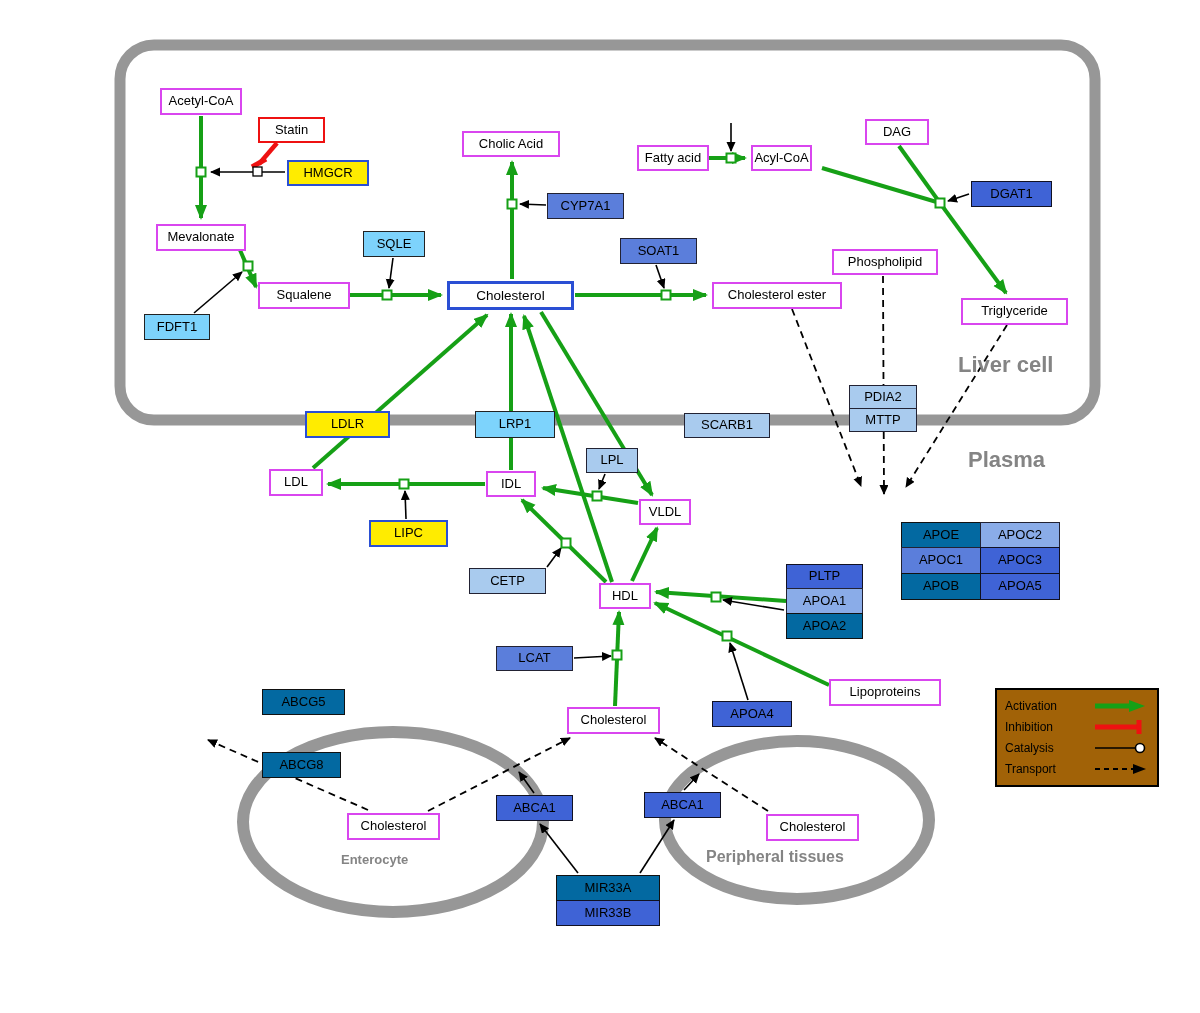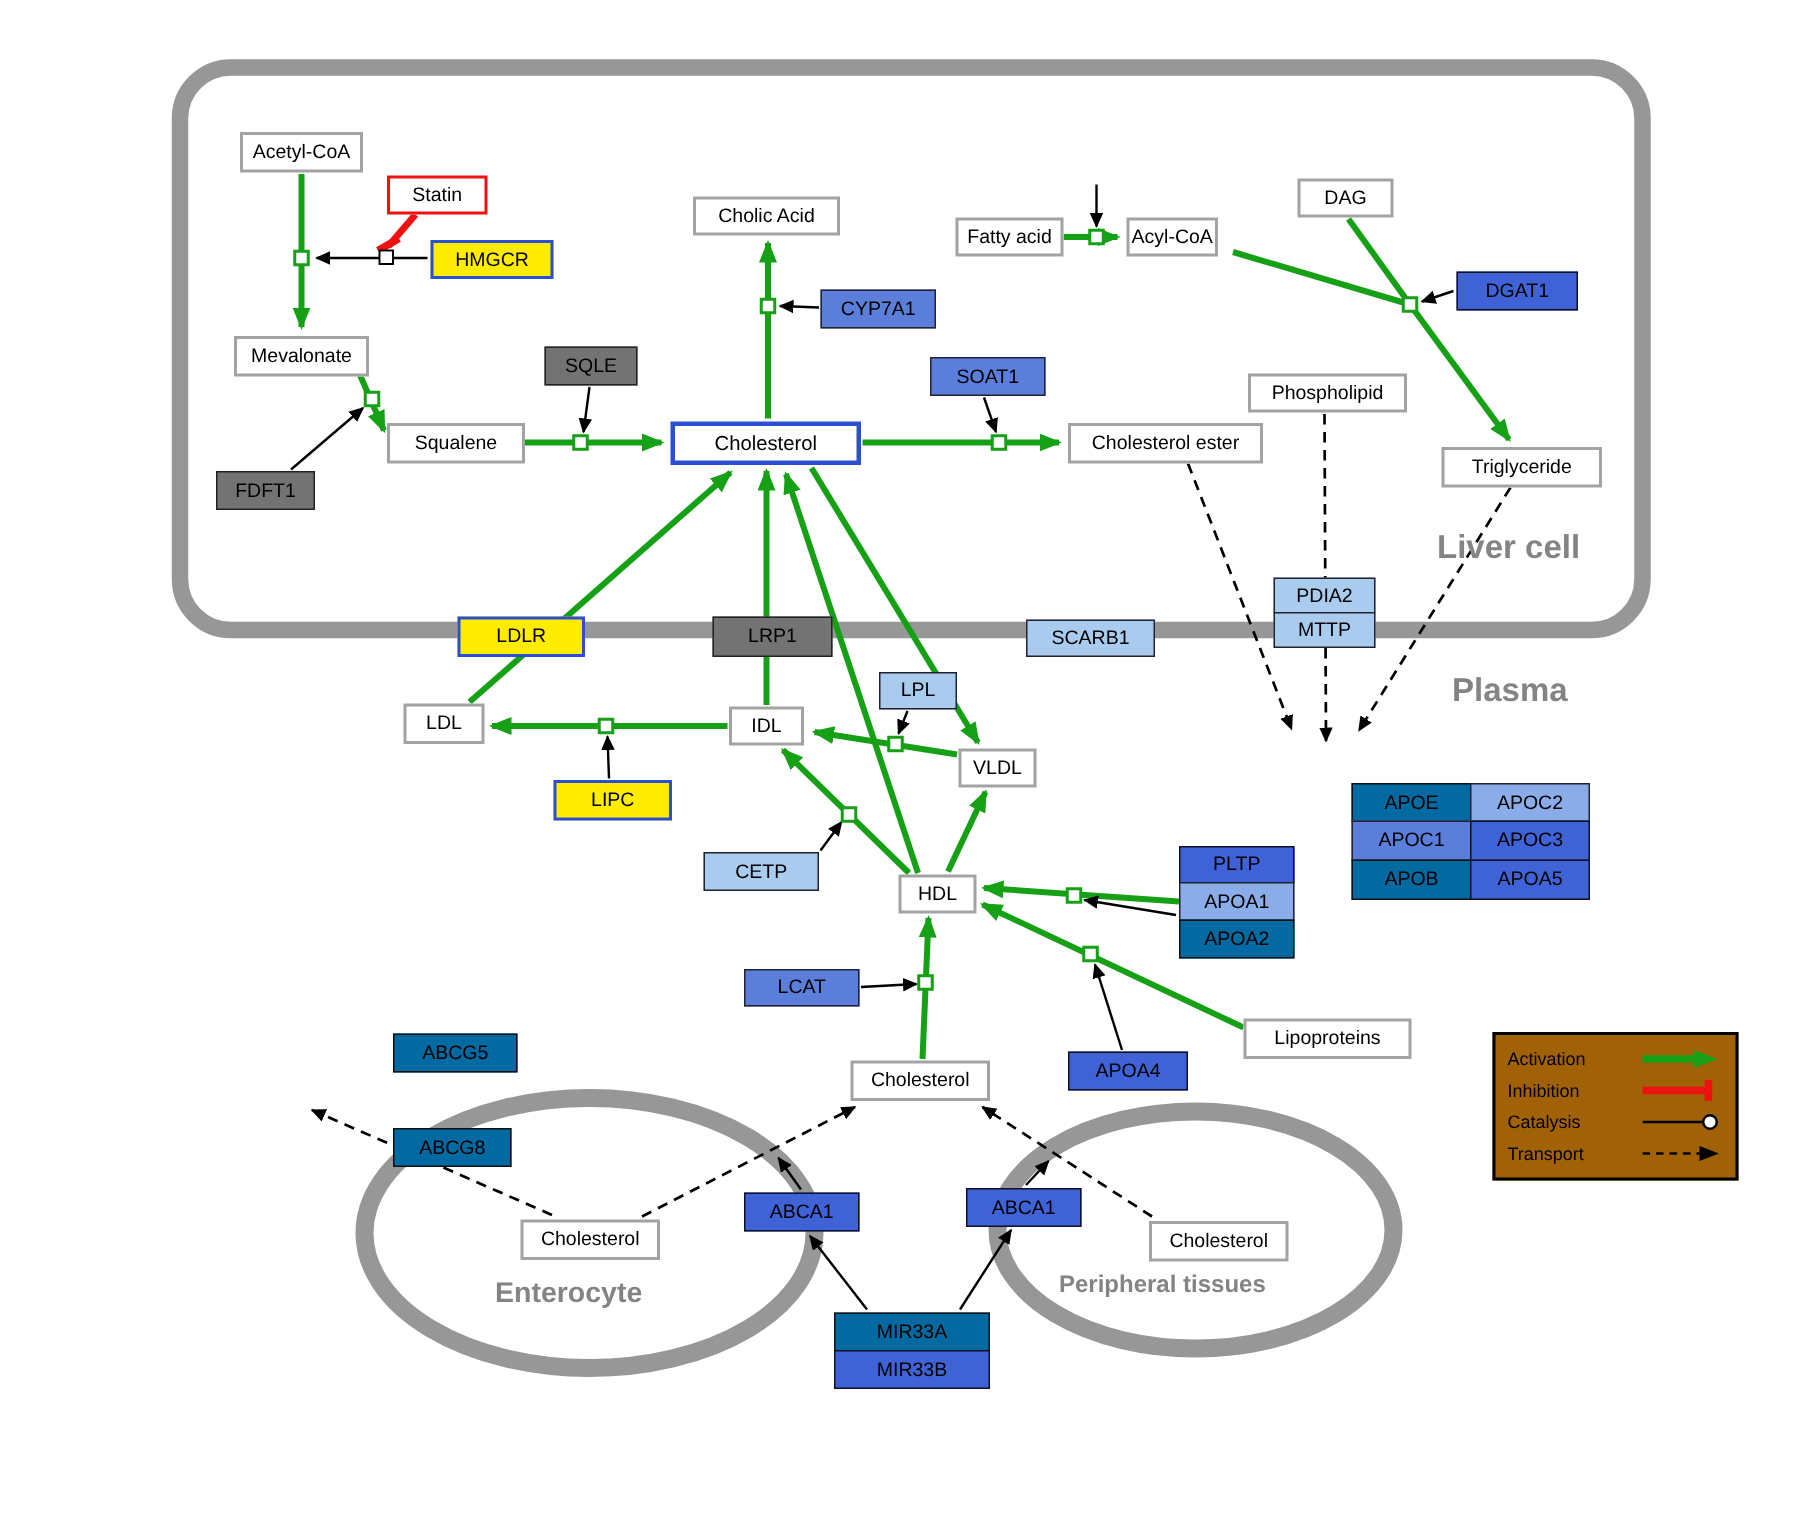--- a/index.html
+++ b/index.html
@@ -1,25 +1,25 @@
 <!DOCTYPE html>
 <html><head>
 <meta charset="utf-8">
 <style>
   body{margin:0;background:#fff}
   .canvas{position:relative;width:1200px;height:1013px;background:#fff;overflow:hidden;
           font-family:"Liberation Sans",sans-serif}
   .edges{position:absolute;left:0;top:0}
   .node{position:absolute;box-sizing:border-box;display:flex;align-items:center;justify-content:center;
         text-align:center;font-size:13px;line-height:1.15;color:#000;background:#fff}
-  .wb{border:2px solid #a3a3a3}
+  .wb{border:2px solid #d946ef}
   .wbb{border:3px solid #2a4fd4;font-size:13.5px}
   .wr{border:2.5px solid #ee1111}
   .yellow{background:#ffec00;border:2px solid #2a4fd4}
-  .pyellow{background:#737373;border:1.5px solid #222}
+  .pyellow{background:#7dd3fc;border:1.5px solid #222}
   .ltblue{background:#a9cbee;border:1.5px solid #223}
   .ltblue2{background:#8aace8;border:1.5px solid #223}
   .medblue{background:#5b7edb;border:1.5px solid #223}
   .medblue2{background:#3f63d6;border:1.5px solid #112}
   .dkblue{background:#0369a1;border:1.5px solid #111}
   .wrap{padding:0 14px}
   .rlabel{position:absolute;font-weight:bold;color:#848484;white-space:nowrap}
   .legend{position:absolute;box-sizing:border-box;background:#a16207;border:2px solid #000;
           padding:5px 8px;display:flex;flex-direction:column;justify-content:space-between}
   .lrow{display:flex;align-items:center;justify-content:space-between;height:22px}
@@ -116,21 +116,21 @@
     <rect x="561.5" y="538.5" width="9" height="9"></rect>
     <rect x="711.5" y="592.5" width="9" height="9"></rect>
     <rect x="722.5" y="631.5" width="9" height="9"></rect>
     <rect x="612.5" y="650.5" width="9" height="9"></rect>
   </g>
   <rect x="253" y="167" width="9" height="9" fill="#fff" stroke="#000" stroke-width="1.3"></rect>
 </svg>
 
 <div class="rlabel" style="left:958px;top:352px;font-size:22px">Liver cell</div>
 <div class="rlabel" style="left:968px;top:447px;font-size:22px">Plasma</div>
-<div class="rlabel" style="left:330px;top:852px;font-size:19px">Enterocyte</div>
+<div class="rlabel" style="left:341px;top:852px;font-size:13px">Enterocyte</div>
 <div class="rlabel" style="left:706px;top:848px;font-size:16px">Peripheral tissues</div>
 
 <div class="node wb" style="left:160px;top:88px;width:82px;height:27px">Acetyl-CoA</div>
 <div class="node wr" style="left:258px;top:117px;width:67px;height:26px">Statin</div>
 <div class="node yellow" style="left:287px;top:160px;width:82px;height:26px">HMGCR</div>
 <div class="node wb" style="left:156px;top:224px;width:90px;height:27px">Mevalonate</div>
 <div class="node pyellow" style="left:363px;top:231px;width:62px;height:26px">SQLE</div>
 <div class="node pyellow" style="left:144px;top:314px;width:66px;height:26px">FDFT1</div>
 <div class="node wb" style="left:258px;top:282px;width:92px;height:27px">Squalene</div>
 <div class="node wbb" style="left:447px;top:281px;width:127px;height:29px">Cholesterol</div>

